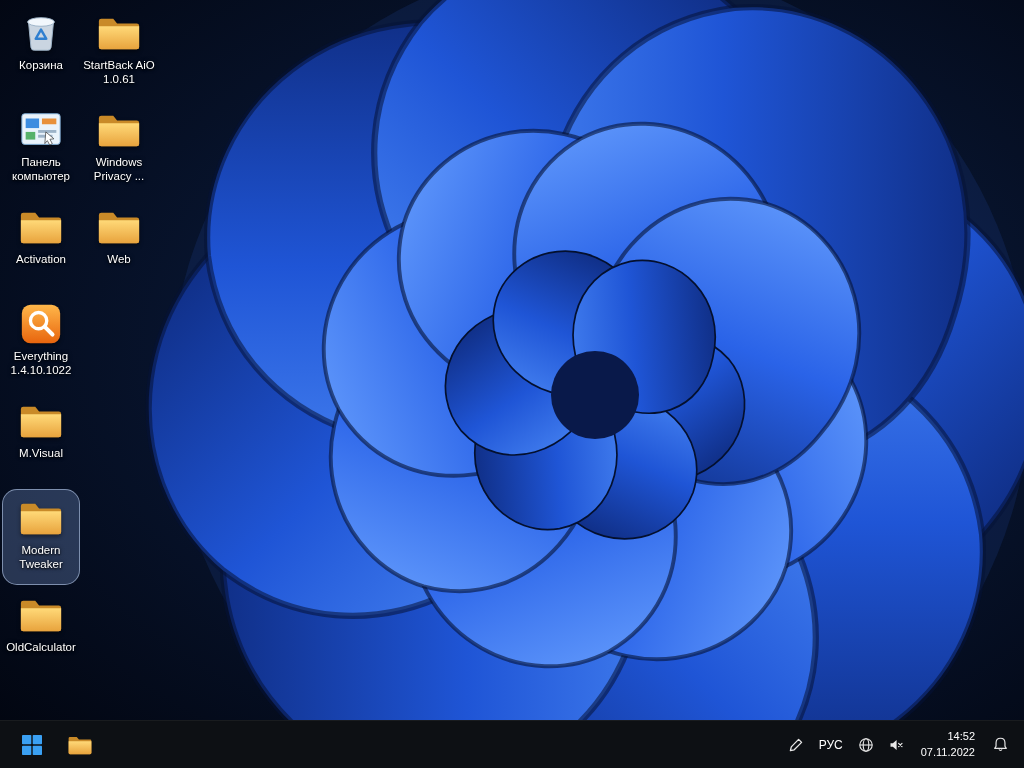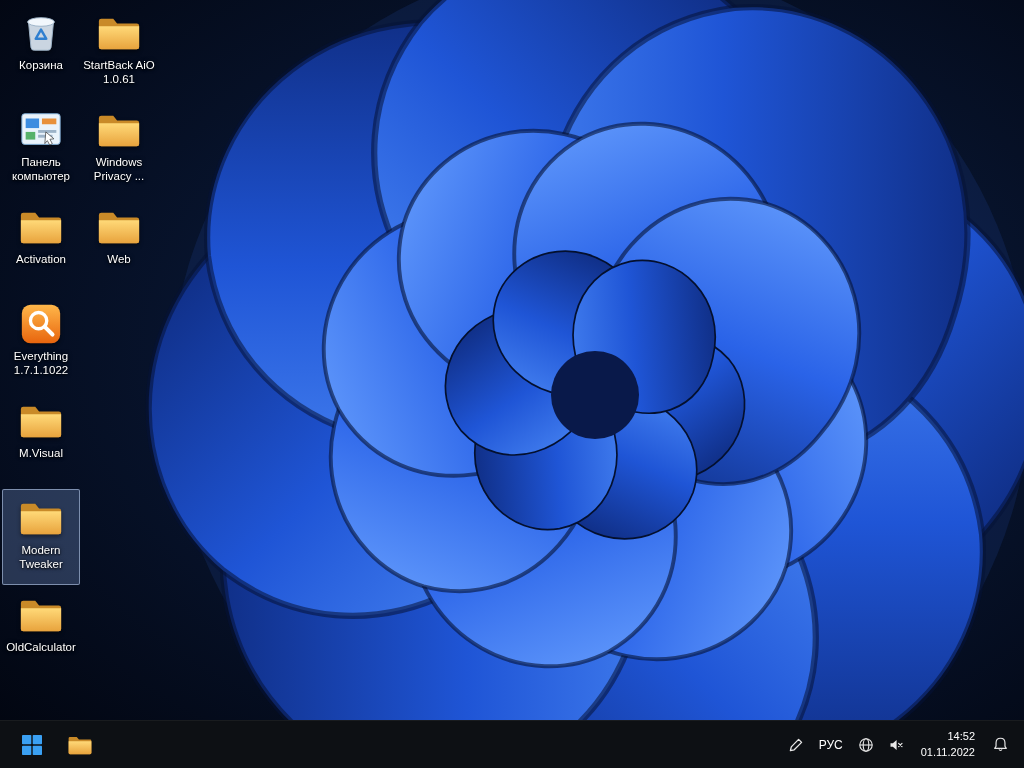--- a/index.html
+++ b/index.html
@@ -23,20 +23,21 @@
   }
   .dicon svg.ico{width:46px;height:46px;flex:none;filter:drop-shadow(0 2px 2px rgba(0,0,0,.45));}
   .dicon .lbl{
     font-size:11.5px;color:#fff;text-align:center;line-height:1.22;
     max-width:76px;word-wrap:break-word;
     text-shadow:0 1px 2px rgba(0,0,0,.95),0 0 4px rgba(0,0,0,.75);
   }
   .dicon.selected{
     background:rgba(135,170,230,.28);
     border-color:rgba(195,215,245,.55);
+    border-radius:15px;
   }
   
   .taskbar{
     position:absolute;left:0;right:0;bottom:0;height:48px;
     background:#0d1014;border-top:1px solid rgba(255,255,255,.05);
     display:flex;align-items:center;box-sizing:border-box;gap:23px;
   }
   .tb-left{display:flex;align-items:center;gap:8px;padding-left:12px;}
   .tb-btn{
     width:40px;height:40px;border-radius:5px;
@@ -196,21 +197,21 @@
       <svg class="ico">
           <use href="#sym-folder"></use>
         </svg>
       <span class="lbl">Activation</span>
     </div>
 
     <div class="dicon">
       <svg class="ico">
           <use href="#sym-everything"></use>
         </svg>
-      <span class="lbl">Everything 1.7.1.1022</span>
+      <span class="lbl">Everything 1.4.10.1022</span>
     </div>
 
     <div class="dicon">
       <svg class="ico">
           <use href="#sym-folder"></use>
         </svg>
       <span class="lbl">M.Visual</span>
     </div>
 
     <div class="dicon selected">
@@ -286,21 +287,21 @@
       </svg>
     </div>
     <div class="tray-ico">
       <svg width="16" height="16" viewBox="0 0 16 16">
         <path d="M2.5 6.2v3.6h2.4L8.6 13V3L4.9 6.2z" fill="#e8e8e8"></path>
         <path d="M10.6 6.3l3.4 3.4M14 6.3l-3.4 3.4" stroke="#e8e8e8" stroke-width="1.2" stroke-linecap="round"></path>
       </svg>
     </div>
     <div class="clock">
       <div>14:52</div>
-      <div>01.11.2022</div>
+      <div>07.11.2022</div>
     </div>
     <div class="tray-ico">
       <svg width="17" height="17" viewBox="0 0 16 16">
         <path d="M8 2.1c2.6 0 4.2 1.9 4.2 4.4v3.1l1.3 2H2.5l1.3-2V6.5C3.8 4 5.4 2.1 8 2.1z" fill="none" stroke="#e8e8e8" stroke-width="1.1" stroke-linejoin="round"></path>
         <path d="M6.6 12.6a1.5 1.5 0 0 0 2.8 0" fill="none" stroke="#e8e8e8" stroke-width="1"></path>
       </svg>
     </div>
   </div>
 </div>
 

